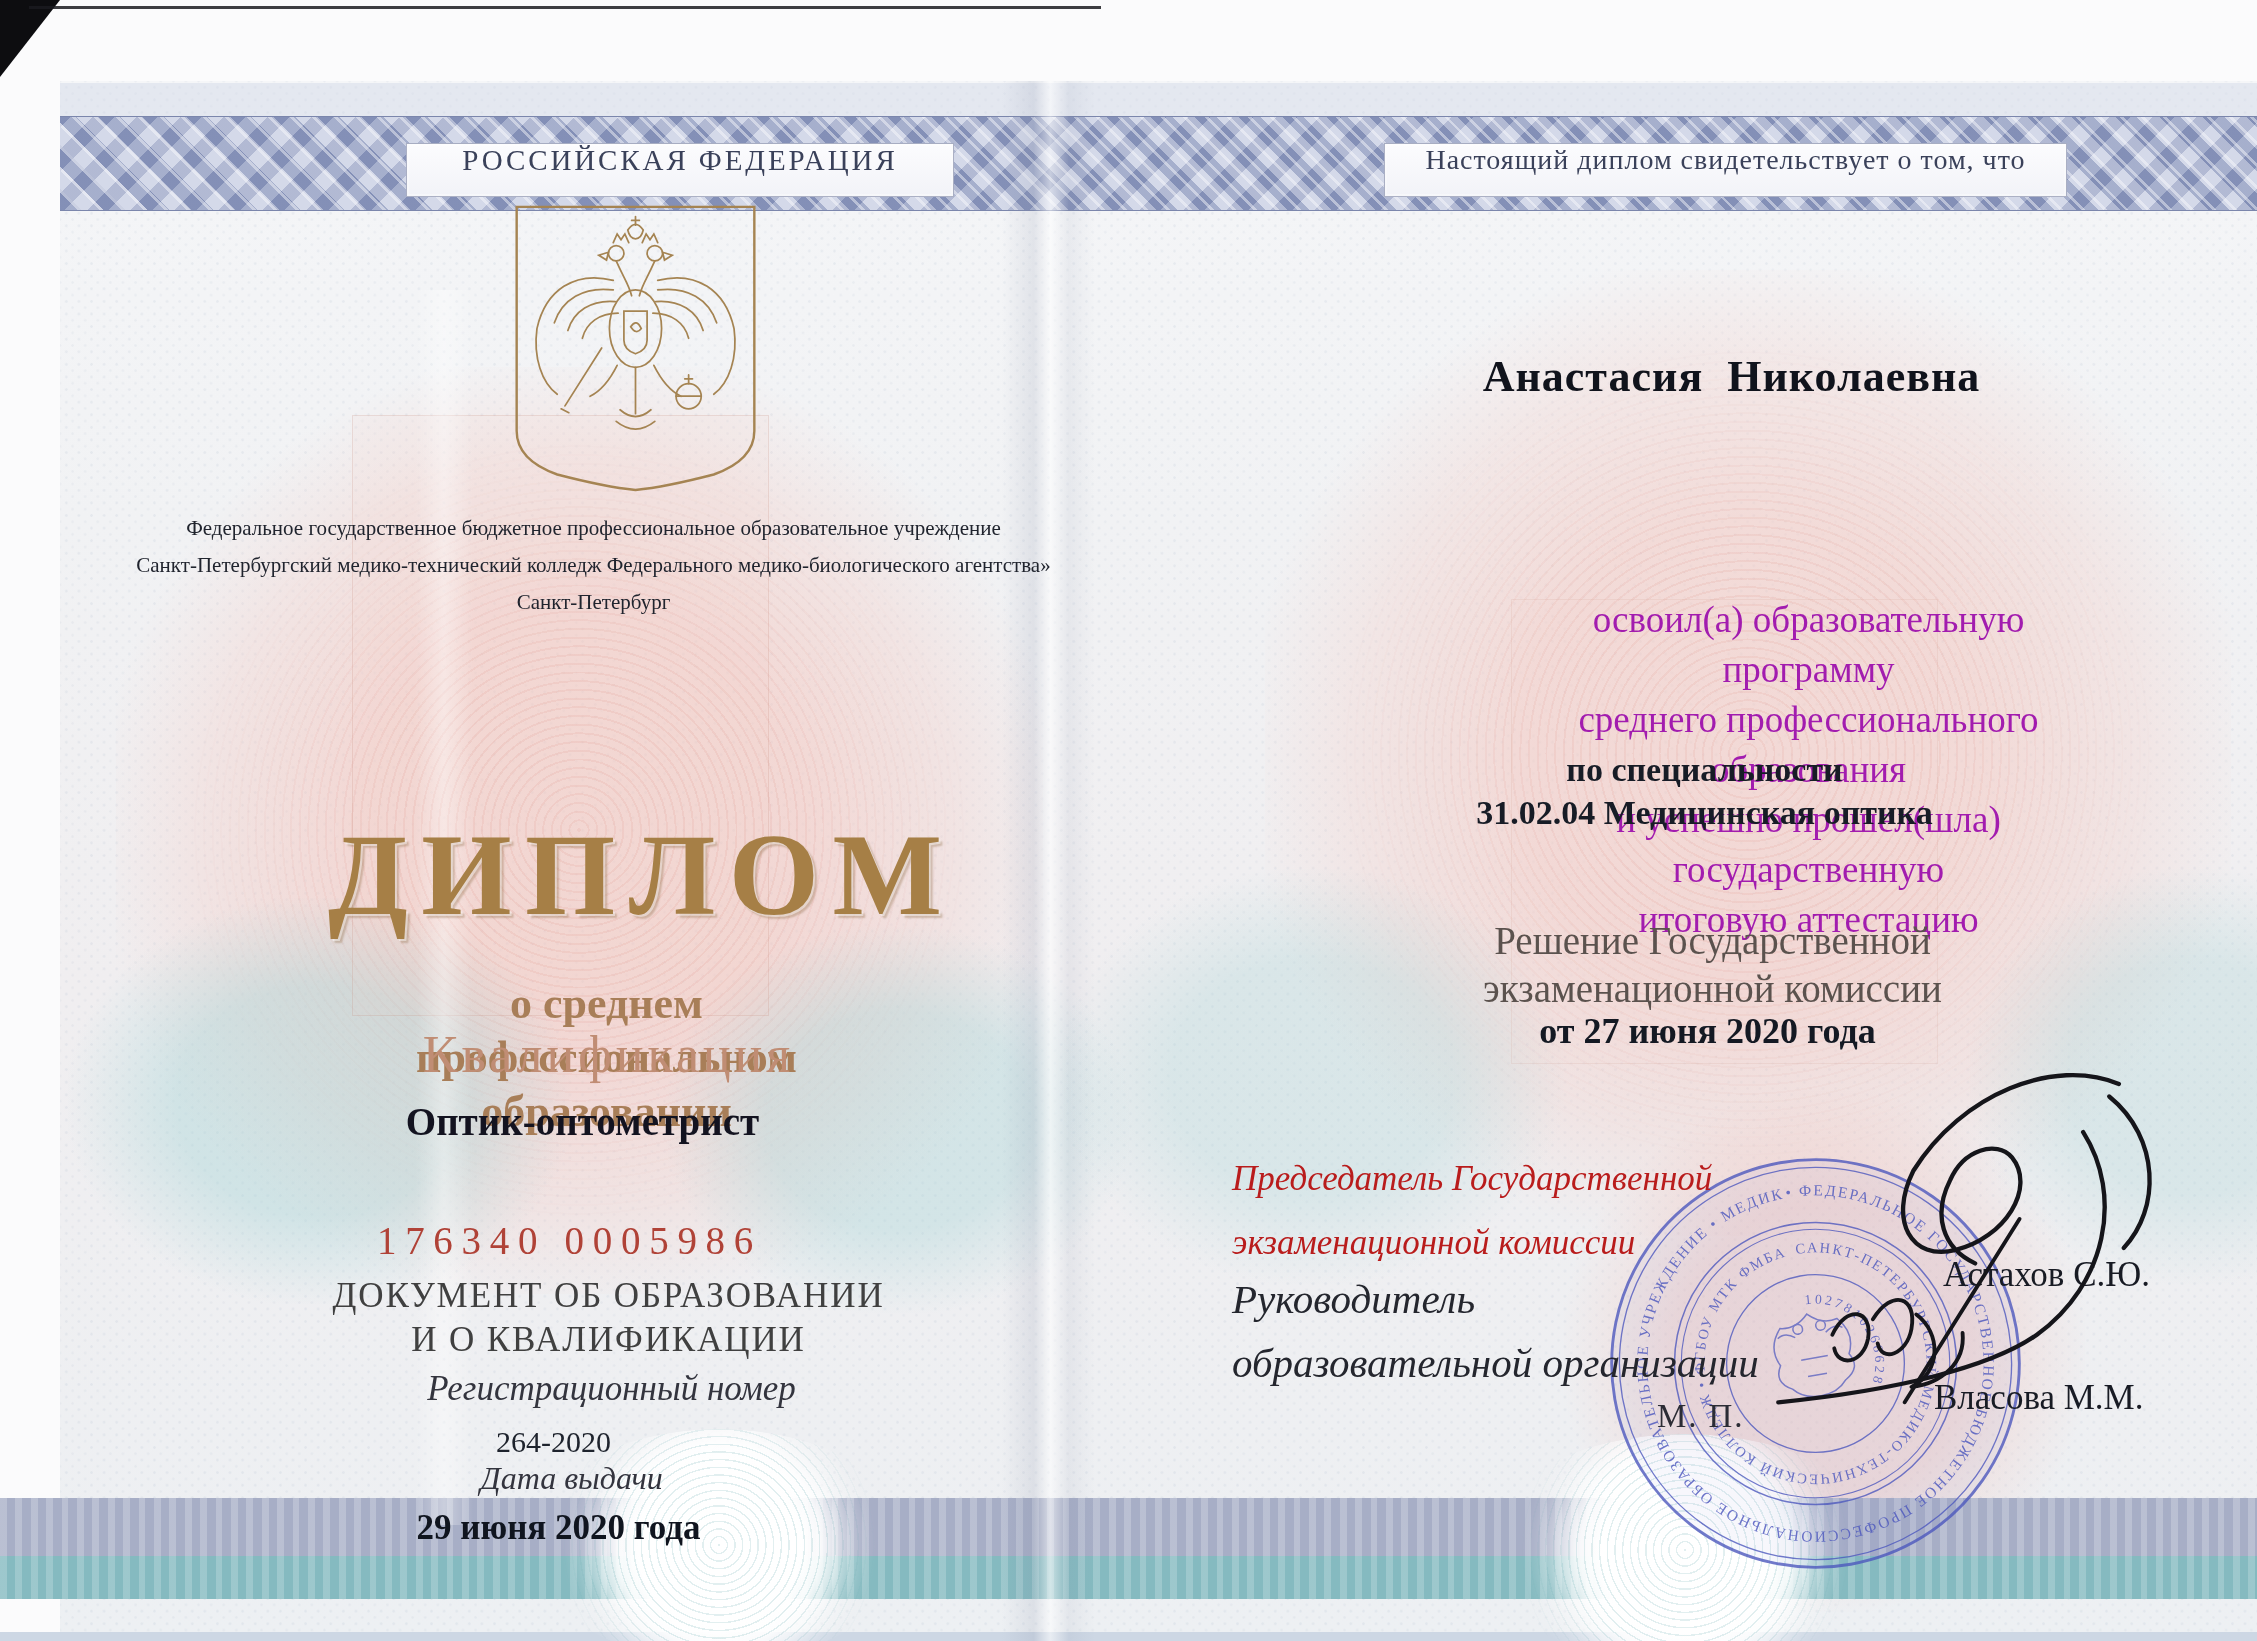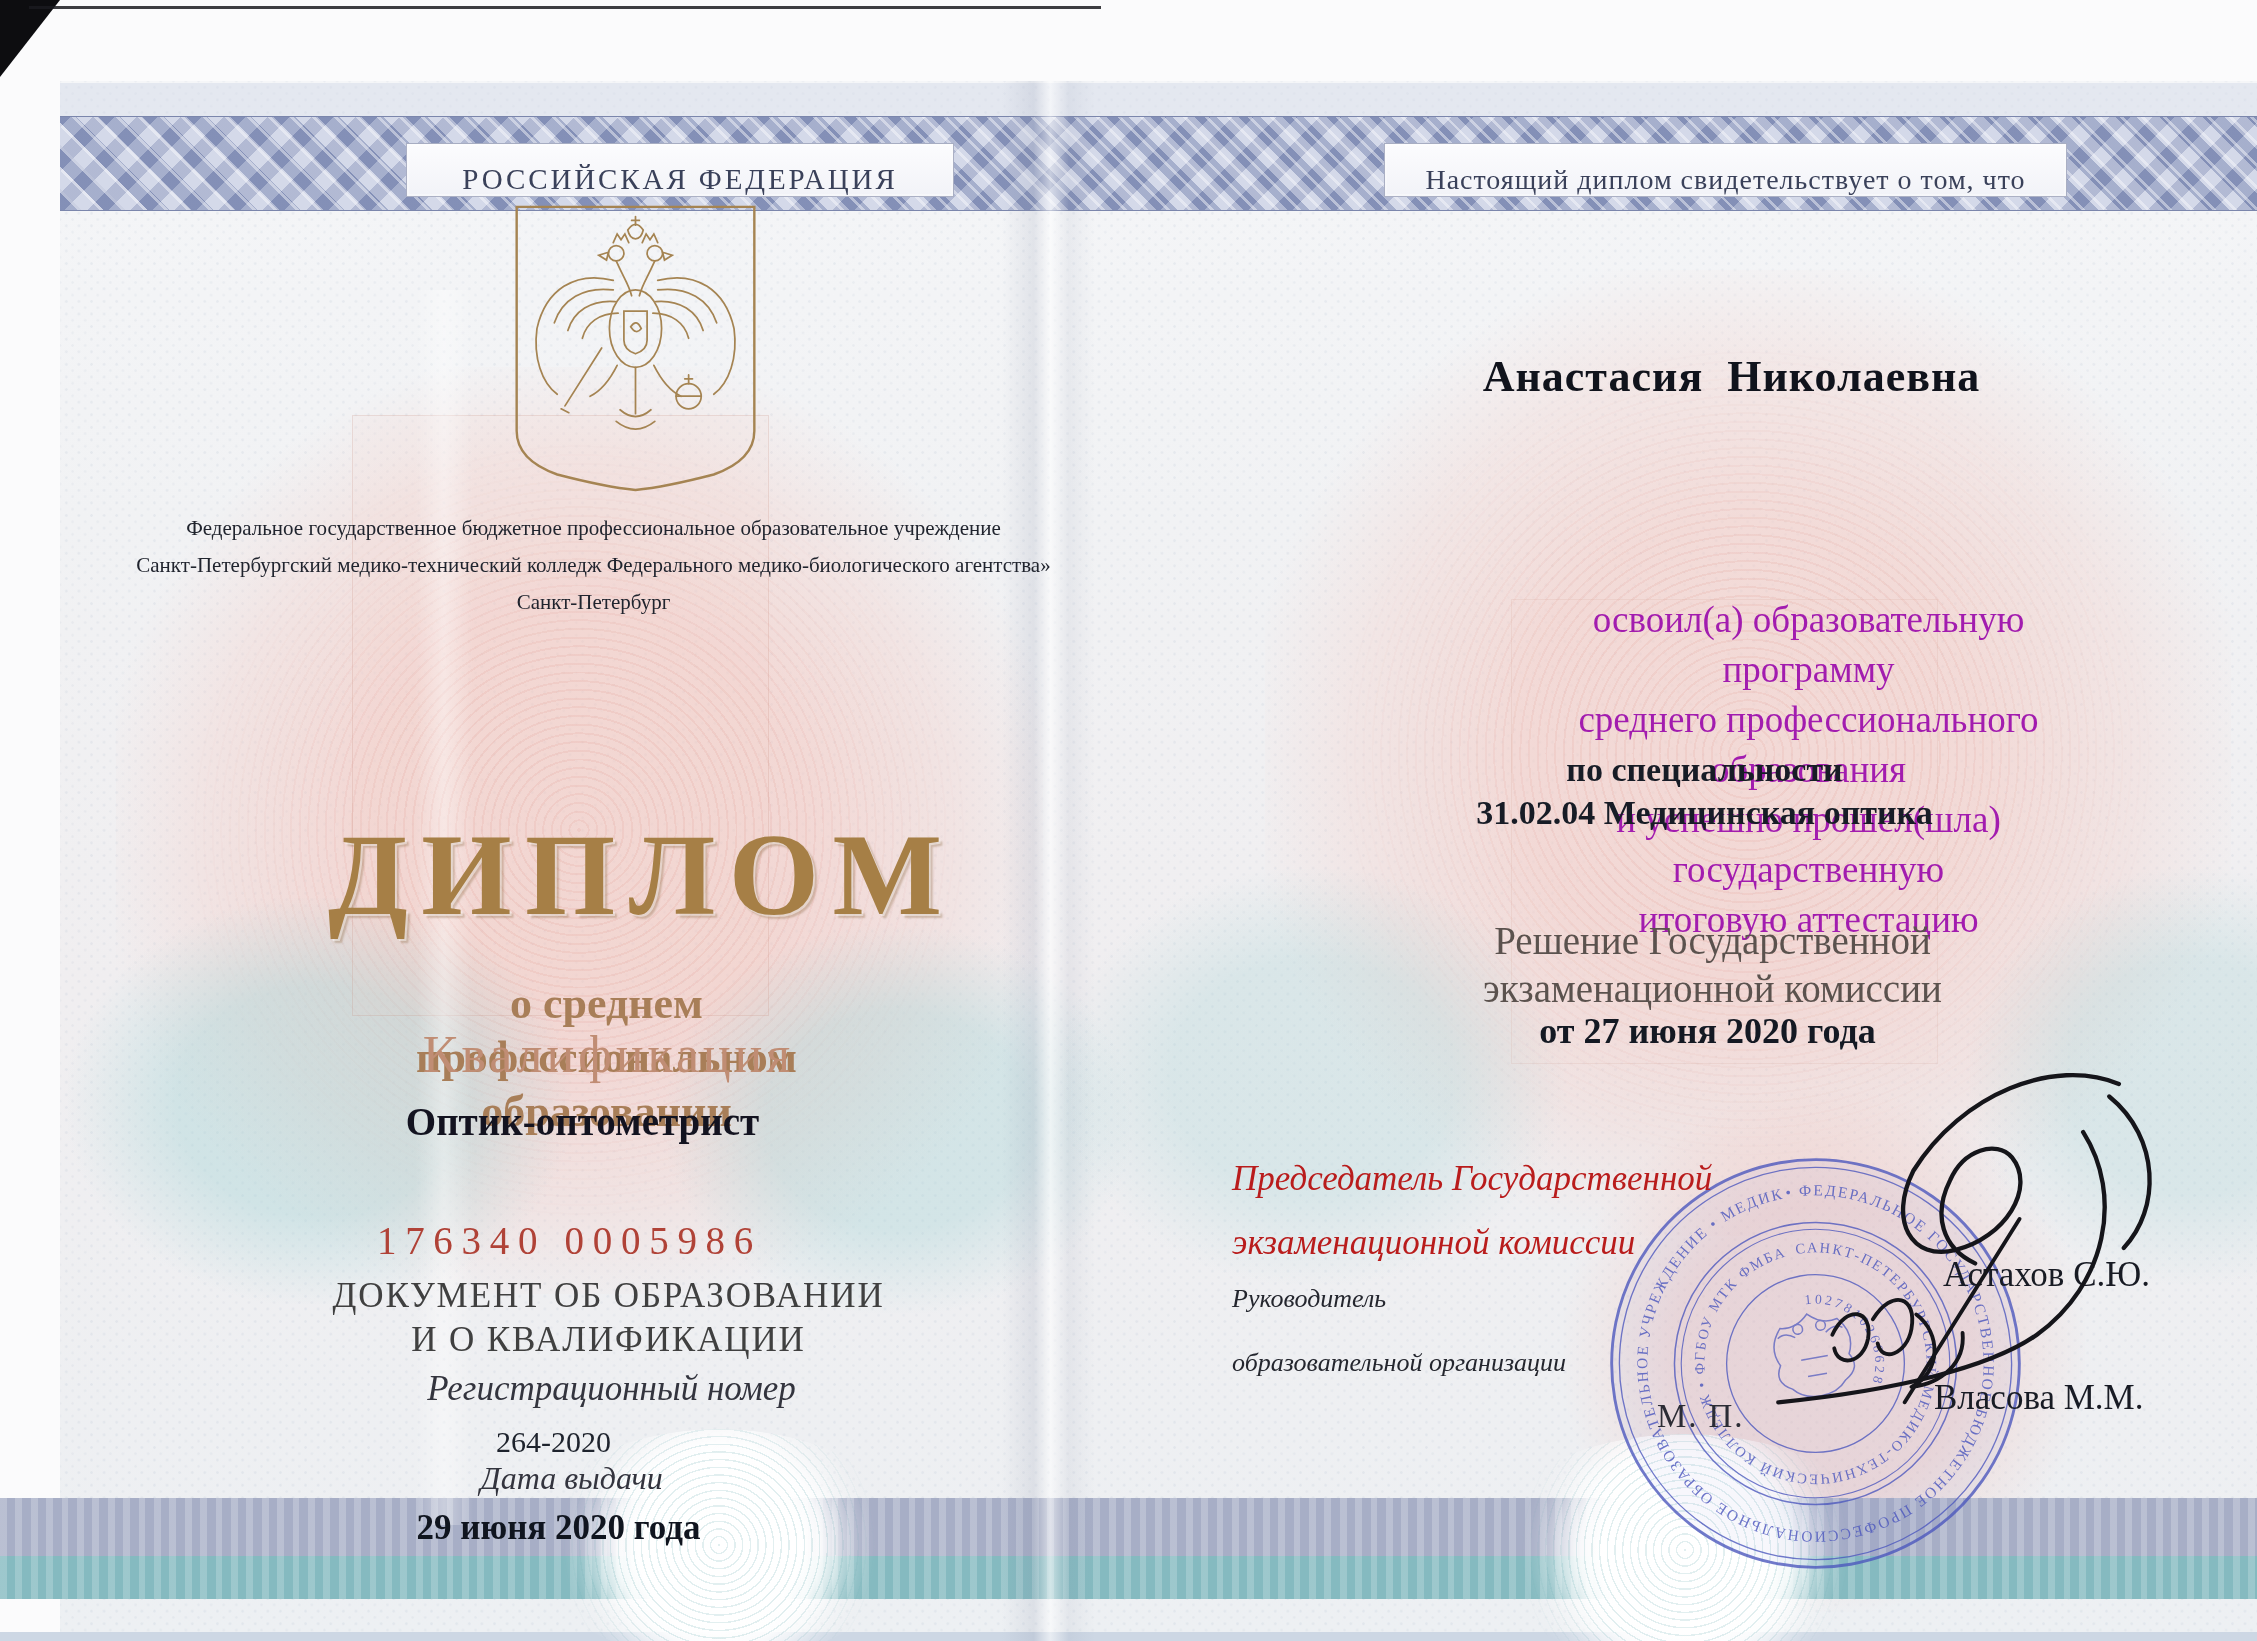--- a/index.html
+++ b/index.html
@@ -19,21 +19,21 @@
     mask-image:radial-gradient(circle,#000 30%,transparent 68%);}
   
   .band-top{position:absolute;left:60px;top:83px;right:0;height:33px;
     background:rgba(208,214,231,0.45);}
   .band{position:absolute;left:60px;top:116px;right:0;height:93px;
     border-top:1px solid #7b86ac;border-bottom:1px solid #7b86ac;
     background:
       repeating-linear-gradient(45deg, rgba(250,250,253,0) 0 12.6px, rgba(250,250,253,0.45) 12.6px 15.4px),
       repeating-linear-gradient(-45deg, rgba(80,95,150,0.25) 0 15.4px, rgba(215,220,236,0.25) 15.4px 31px),
       repeating-linear-gradient(45deg, #95a0c2 0 15.4px, #d3d8e8 15.4px 31px);}
-  .banner{position:absolute;top:143px;height:52px;display:flex;align-items:flex-end;justify-content:center;
+  .banner{position:absolute;top:143px;height:52px;display:flex;align-items:flex-start;justify-content:center;
     background:linear-gradient(180deg,#fcfcfe,#f2f3f8);
     border:1px solid rgba(105,115,150,0.55);box-shadow:0 0 0 1.9px rgba(255,255,255,0.35) inset;
     color:#3a415a;font-size:29px;letter-spacing:2.9px;white-space:nowrap;z-index:4;}
   
   .band-gray{position:absolute;left:0;top:1498px;right:0;height:58px;z-index:1;
     background:
       repeating-linear-gradient(90deg, rgba(255,255,255,0.22) 0 6.8px, rgba(255,255,255,0) 6.8px 15.4px),
       #a7aec6;}
   .band-teal{position:absolute;left:0;top:1556px;right:0;height:43px;z-index:1;
     background:
@@ -185,21 +185,21 @@
     <div>экзаменационной комиссии</div>
   </div>
   <div class="t b" style="left:1418px;top:1010px;width:579px;font-size:36px;color:#141923;">от 27 июня 2020 года</div>
 
   <div class="t it tl" style="left:1232px;top:1147px;font-size:35px;line-height:64px;color:#b91c1c;">
     <div>Председатель Государственной</div>
     <div>экзаменационной комиссии</div>
   </div>
   <div class="t tl" style="left:1943px;top:1255px;font-size:35px;color:#181b24;">Астахов С.Ю.</div>
 
-  <div class="t it tl" style="left:1232px;top:1267px;font-size:26px;line-height:64px;color:#24262e;">
+  <div class="t it tl" style="left:1232px;top:1267px;font-size:41px;line-height:64px;color:#24262e;">
     <div>Руководитель</div>
     <div>образовательной организации</div>
   </div>
   <div class="t tl" style="left:1934px;top:1378px;font-size:35px;color:#181b24;">Власова М.М.</div>
 
   <div class="t tl" style="left:1657px;top:1398px;font-size:33px;letter-spacing:1.9px;color:#2b2c35;z-index:7;">М. П.</div>
 
   <svg style="left:1603px;top:1151px;z-index:4;transform:rotate(-10deg);" width="425" height="425" viewBox="0 0 440 440">
     <defs>
       <path id="ringA" d="M220,46 a174,174 0 1 1 -0.01,0"></path>

